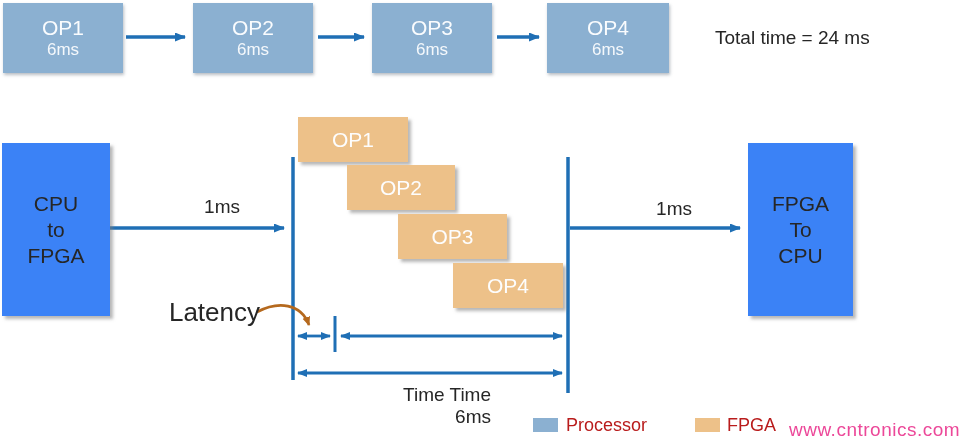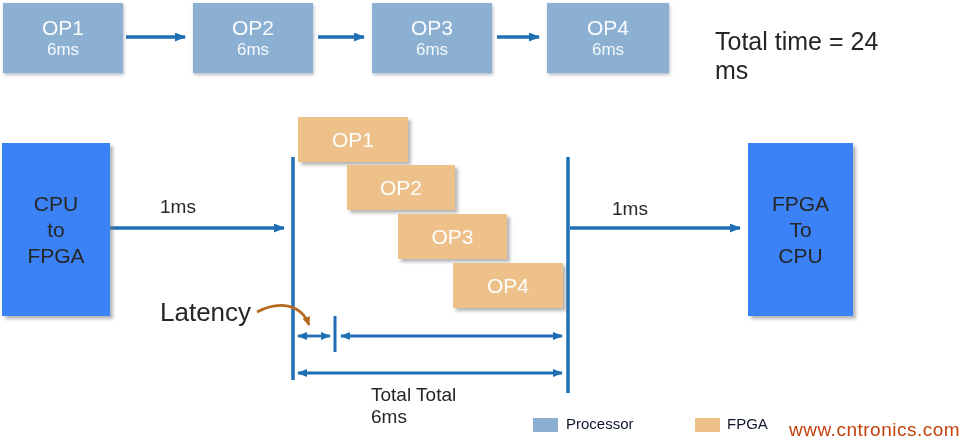--- a/index.html
+++ b/index.html
@@ -36,39 +36,39 @@
 
   
   .obox{
     position:absolute;width:110px;height:45px;
     background:#EDC189;
     box-shadow:3px 3px 3px rgba(125,125,125,.55);
     display:flex;align-items:center;justify-content:center;
     color:#fdfdfd;font-size:21px;
   }
 
-  .lbl{position:absolute;text-align:left;}
-  .lbl-total-top{left:715px;top:27px;width:200px;font-size:25px;text-align:left;}
+  .lbl{position:absolute;text-align:right;}
+  .lbl-total-top{left:715px;top:27px;width:200px;font-size:19px;text-align:left;}
   .lbl-1ms-left{left:160px;top:196px;width:80px;font-size:19px;}
   .lbl-1ms-right{left:612px;top:198px;width:80px;font-size:19px;}
   .lbl-latency{left:160px;top:301px;width:100px;font-size:26px;line-height:23px;}
   .lbl-4ms{left:408px;top:339px;width:100px;font-size:22px;}
   .lbl-total-bottom{left:371px;top:384px;width:120px;font-size:19px;line-height:22px;}
 
   
   .swatch{position:absolute;width:25px;height:14px;}
   .swatch-processor{left:533px;top:418px;background:#8BB0D1;}
   .swatch-fpga{left:695px;top:418px;background:#EDC189;}
-  .legend-label{position:absolute;top:415px;font-size:15px;color:#0f172a;}
+  .legend-label{position:absolute;top:415px;font-size:18px;color:#b91c1c;}
   .legend-label-processor{left:566px;}
   .legend-label-fpga{left:727px;}
 
   .watermark{
     position:absolute;left:789px;top:419px;
-    font-size:19px;color:#c2410c;letter-spacing:.5px;
+    font-size:19px;color:#ec4899;letter-spacing:.5px;
   }
 </style>
 </head>
 <body>
 
 <div class="canvas">
 
   <svg class="overlay" width="978" height="446" viewBox="0 0 978 446">
     <defs>
       <marker id="headE" markerUnits="userSpaceOnUse" markerWidth="14" markerHeight="12" refX="10" refY="4.5" orient="auto">
@@ -143,21 +143,21 @@
   <div class="obox" style="left:298px;top:117px">OP1</div>
   <div class="obox" style="left:347px;top:165px;width:108px">OP2</div>
   <div class="obox" style="left:398px;top:214px;width:109px">OP3</div>
   <div class="obox" style="left:453px;top:263px">OP4</div>
 
   <div class="lbl lbl-latency">
     <div>Latency</div>
   </div>
 
   <div class="lbl lbl-total-bottom">
-    <div>Total Total</div>
+    <div>Time Time</div>
     <div>6ms</div>
   </div>
 
   <div class="swatch swatch-processor" style="background-color: rgb(139, 176, 209);"></div>
   <div class="legend-label legend-label-processor">Processor</div>
   <div class="swatch swatch-fpga" style="background-color: rgb(237, 193, 137);"></div>
   <div class="legend-label legend-label-fpga">FPGA</div>
 
   <div class="watermark">www.cntronics.com</div>
 </div>

